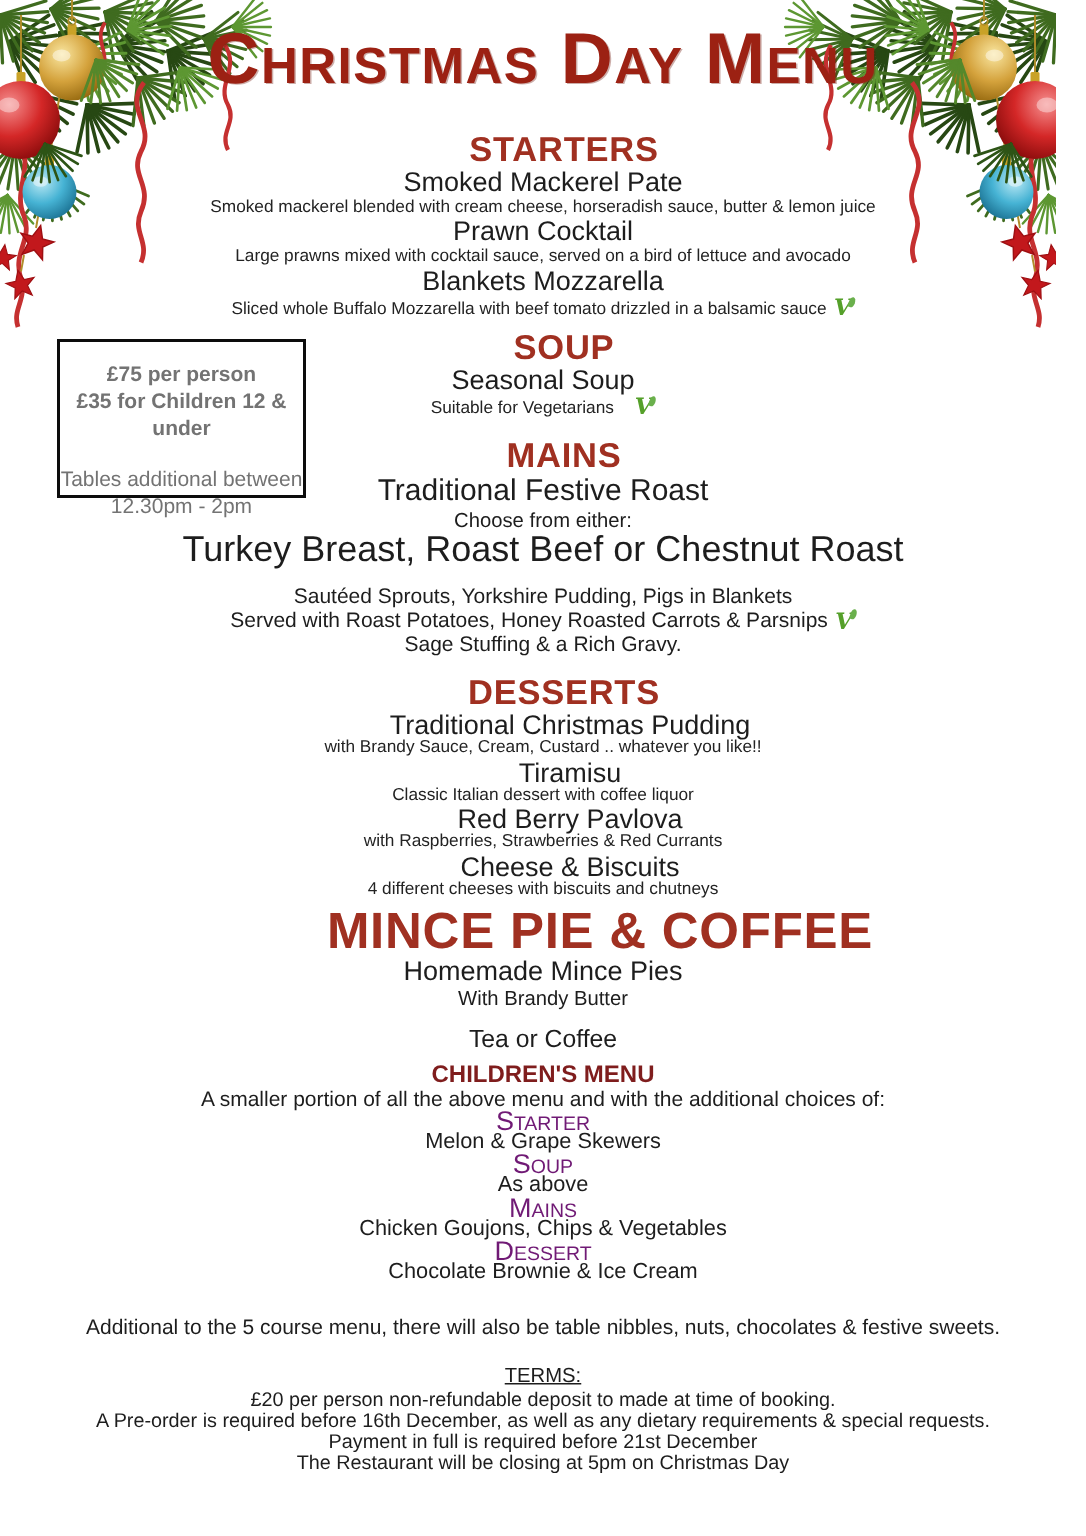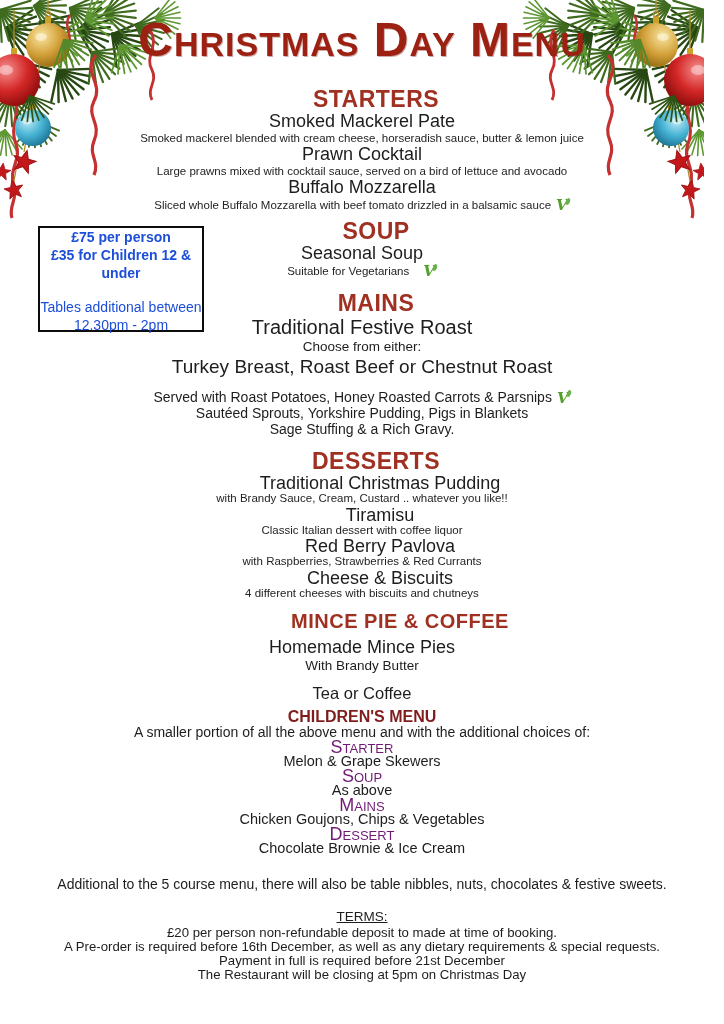--- a/index.html
+++ b/index.html
@@ -15,35 +15,35 @@
   
   .title{
     position:absolute;top:12px;left:0;width:724px;text-align:center;
     font-size:48px;font-weight:bold;font-variant:small-caps;letter-spacing:1px;
     color:#9c2113;text-shadow:1px 1px 0 rgba(110,20,10,.35);
   }
   
   .info-box{
     position:absolute;left:38px;top:226px;width:166px;height:106px;
     border:2.5px solid #0c0c0c;box-sizing:border-box;text-align:center;
-    padding-top:0;font-size:14px;line-height:18px;color:#1d4ed8;
+    padding-top:12px;font-size:14px;line-height:18px;color:#737373;
   }
   .info-box .b{font-weight:bold;}
   .info-box .gap{height:16px;}
   
   .sec{position:absolute;left:0;width:724px;text-align:center;}
   .sec-h{font-size:23px;line-height:26px;font-weight:bold;color:#a03021;letter-spacing:.5px;margin-left:28px;}
-  .sec-h.big{font-size:20px;line-height:30px;margin-bottom:2px;padding-left:48px;}
+  .sec-h.big{font-size:34px;line-height:30px;margin-bottom:2px;padding-left:48px;}
   .dish{font-size:18px;line-height:19px;color:#1d1d1d;}
   .desc{font-size:11.5px;line-height:14px;color:#232323;}
   .tight .dish{line-height:18px;padding-left:36px;}
   .tight .desc{line-height:13.5px;}
   .sub{font-size:13.5px;line-height:17px;}
   .roast{font-size:20px;line-height:22px;}
-  .options{font-size:19px;line-height:24px;}
+  .options{font-size:24px;line-height:24px;}
   .served{font-size:14px;line-height:16px;}
   .gap10{height:10px;}
   .gap16{height:16px;}
   
   .veg{
     color:#55a02a;font-weight:bold;font-style:italic;font-size:15px;
     font-family:"DejaVu Serif",serif;margin-left:5px;position:relative;top:1px;
   }
   .veg::after{
     content:"";display:inline-block;width:4px;height:7px;background:#6ab04c;
@@ -274,38 +274,38 @@
     <div>Tables additional between</div>
     <div>12.30pm - 2pm</div>
   </div>
 
   <div class="sec" style="top:86px">
     <div class="sec-h">STARTERS</div>
     <div class="dish">Smoked Mackerel Pate</div>
     <div class="desc">Smoked mackerel blended with cream cheese, horseradish sauce, butter &amp; lemon juice</div>
     <div class="dish">Prawn Cocktail</div>
     <div class="desc">Large prawns mixed with cocktail sauce, served on a bird of lettuce and avocado</div>
-    <div class="dish">Buffalo Mozzarella</div>
+    <div class="dish">Blankets Mozzarella</div>
     <div class="desc"><span>Sliced whole Buffalo Mozzarella with beef tomato drizzled in a balsamic sauce</span><span class="veg">V</span></div>
   </div>
 
   <div class="sec" style="top:218px">
     <div class="sec-h">SOUP</div>
     <div class="dish">Seasonal Soup</div>
     <div class="desc"><span>Suitable for Vegetarians</span><span class="veg far">V</span></div>
   </div>
 
   <div class="sec" style="top:290px">
     <div class="sec-h">MAINS</div>
     <div class="roast">Traditional Festive Roast</div>
     <div class="sub">Choose from either:</div>
     <div class="options">Turkey Breast, Roast Beef or Chestnut Roast</div>
     <div class="gap10"></div>
+    <div class="served">Sautéed Sprouts, Yorkshire Pudding, Pigs in Blankets</div>
     <div class="served"><span>Served with Roast Potatoes, Honey Roasted Carrots &amp; Parsnips</span><span class="veg">V</span></div>
-    <div class="served">Sautéed Sprouts, Yorkshire Pudding, Pigs in Blankets</div>
     <div class="served">Sage Stuffing &amp; a Rich Gravy.</div>
   </div>
 
   <div class="sec tight" style="top:448px">
     <div class="sec-h">DESSERTS</div>
     <div class="dish">Traditional Christmas Pudding</div>
     <div class="desc">with Brandy Sauce, Cream, Custard .. whatever you like!!</div>
     <div class="dish">Tiramisu</div>
     <div class="desc">Classic Italian dessert with coffee liquor</div>
     <div class="dish">Red Berry Pavlova</div>

